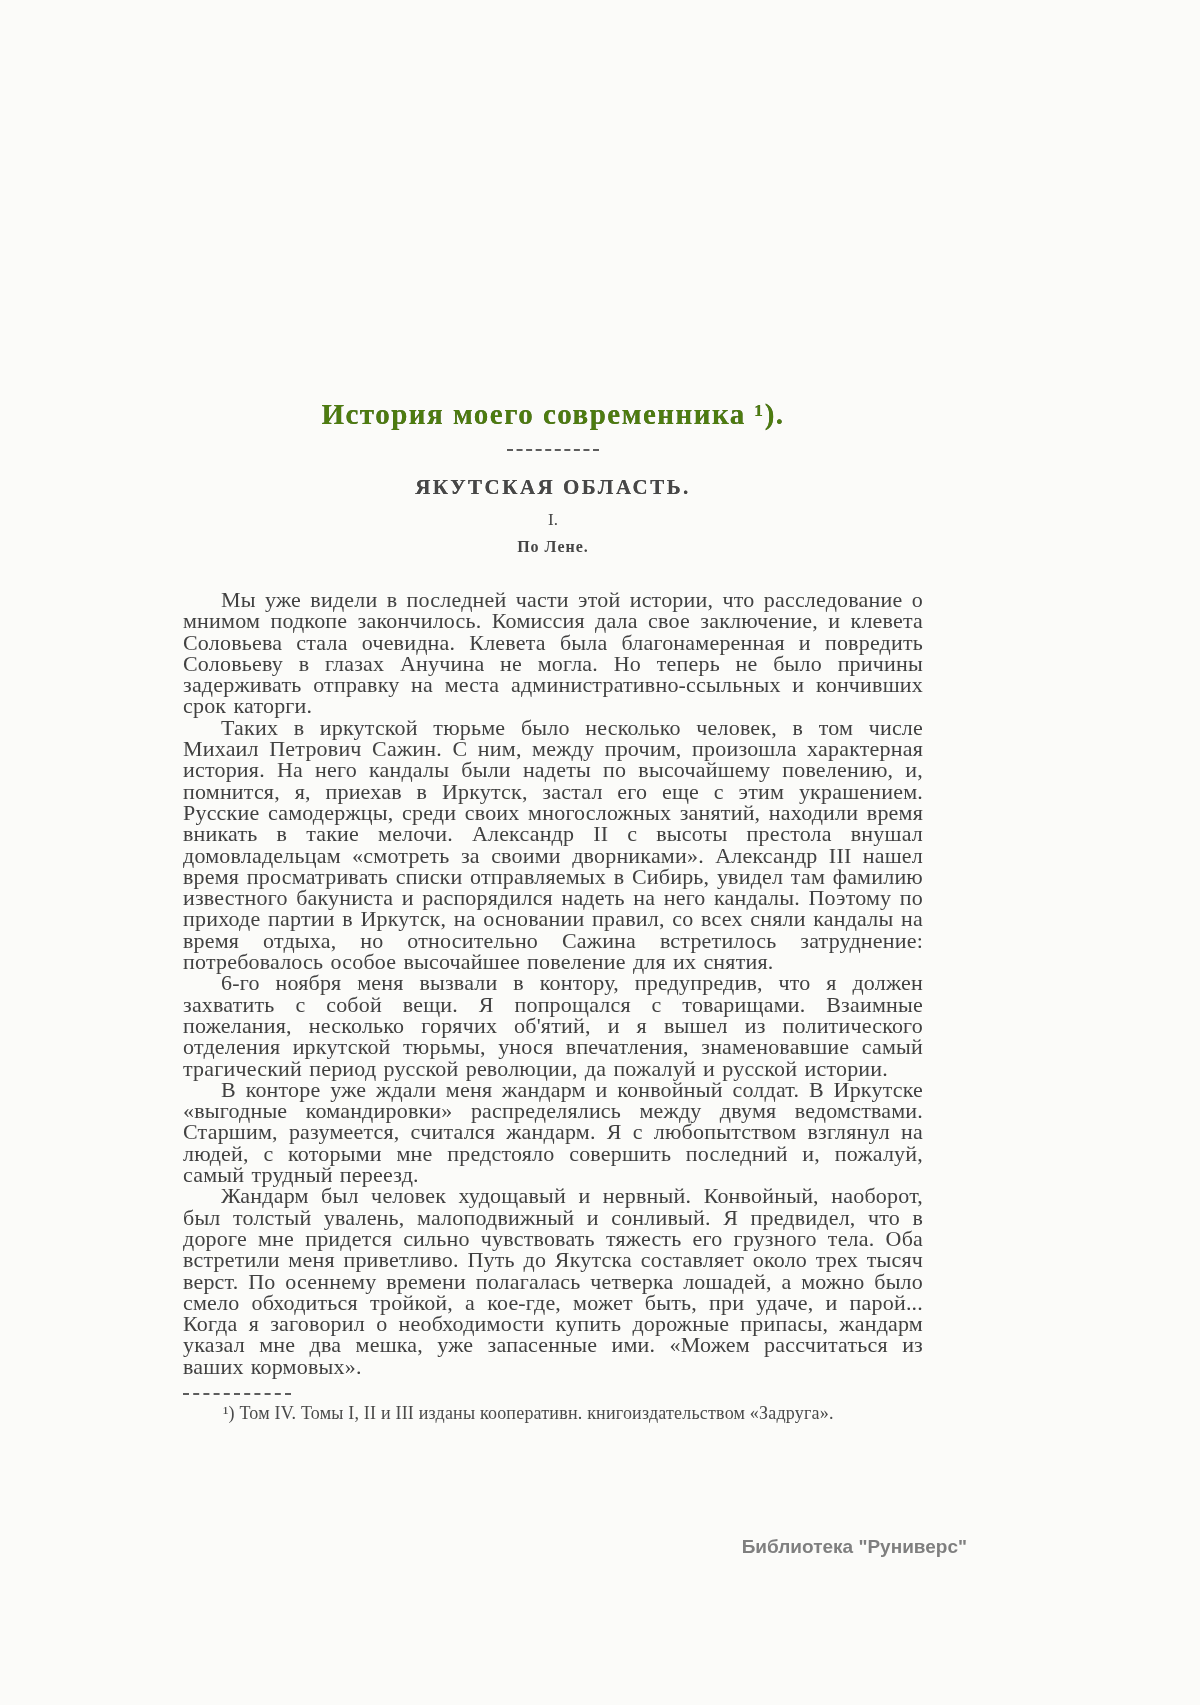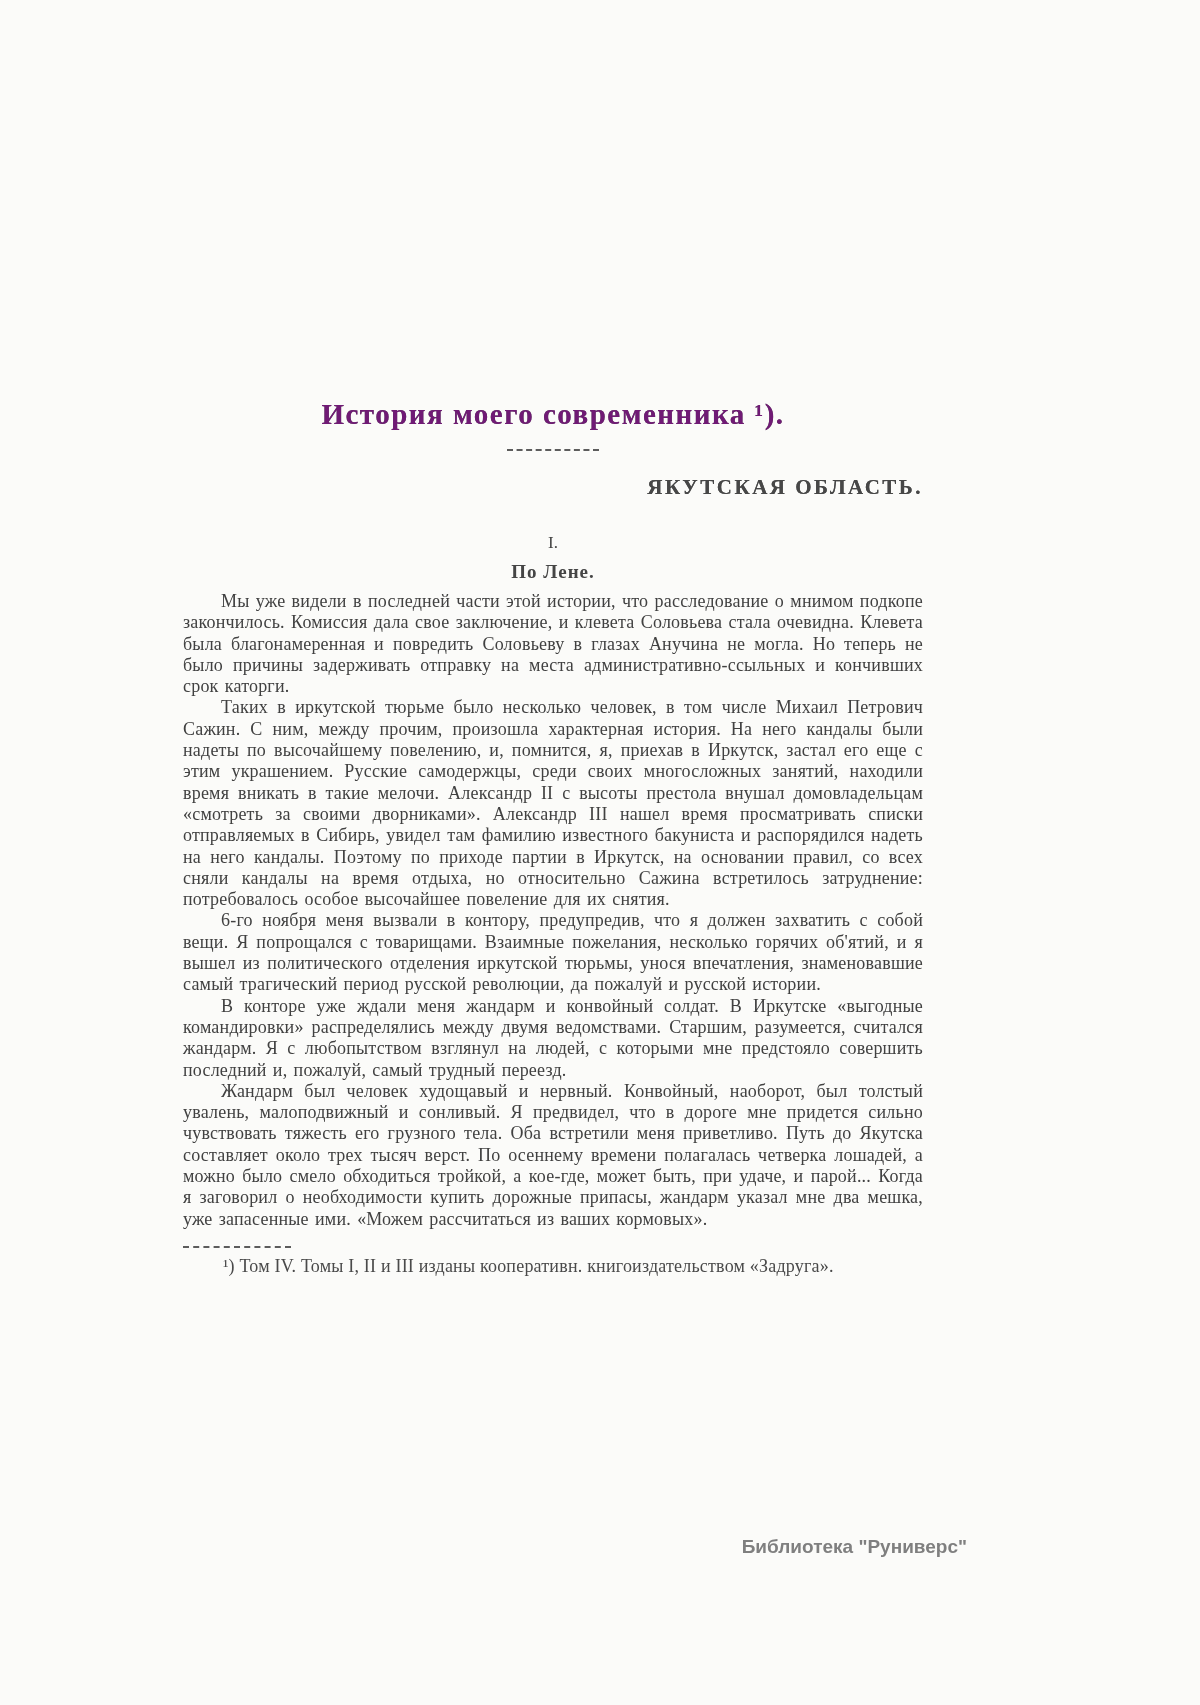--- a/index.html
+++ b/index.html
@@ -21,53 +21,53 @@
     position: absolute;
     left: 183px;
     top: 398px;
     width: 740px;
   }
   .title {
     text-align: center;
     font-size: 29px;
     font-weight: bold;
     letter-spacing: 1.5px;
-    color: #701a75;
+    color: #4d7c0f;
     text-shadow: 0 0 0.6px #5a5a5a;
   }
   .title-divider {
     width: 92px;
     border-top: 2px dashed #5c5c5c;
     margin: 18px auto 24px auto;
   }
   .section-title {
-    text-align: right;
+    text-align: center;
     font-size: 21px;
     font-weight: bold;
     letter-spacing: 2.5px;
     color: #474747;
-    margin-bottom: 33px;
+    margin-bottom: 10px;
     text-shadow: 0 0 0.5px #5a5a5a;
   }
   .chapter-number {
     text-align: center;
     font-size: 17px;
     color: #454545;
     margin-bottom: 8px;
   }
   .chapter-title {
     text-align: center;
-    font-size: 19px;
+    font-size: 16px;
     font-weight: bold;
     letter-spacing: 1px;
     color: #454545;
-    margin-bottom: 8px;
+    margin-bottom: 33px;
   }
   .para {
-    font-size: 18px;
+    font-size: 22px;
     line-height: 21.3px;
     text-align: justify;
     text-indent: 38px;
     word-spacing: 1.5px;
     letter-spacing: 0.2px;
     color: #414141;
   }
   .footnote-divider {
     width: 108px;
     border-top: 2px dashed #5c5c5c;

